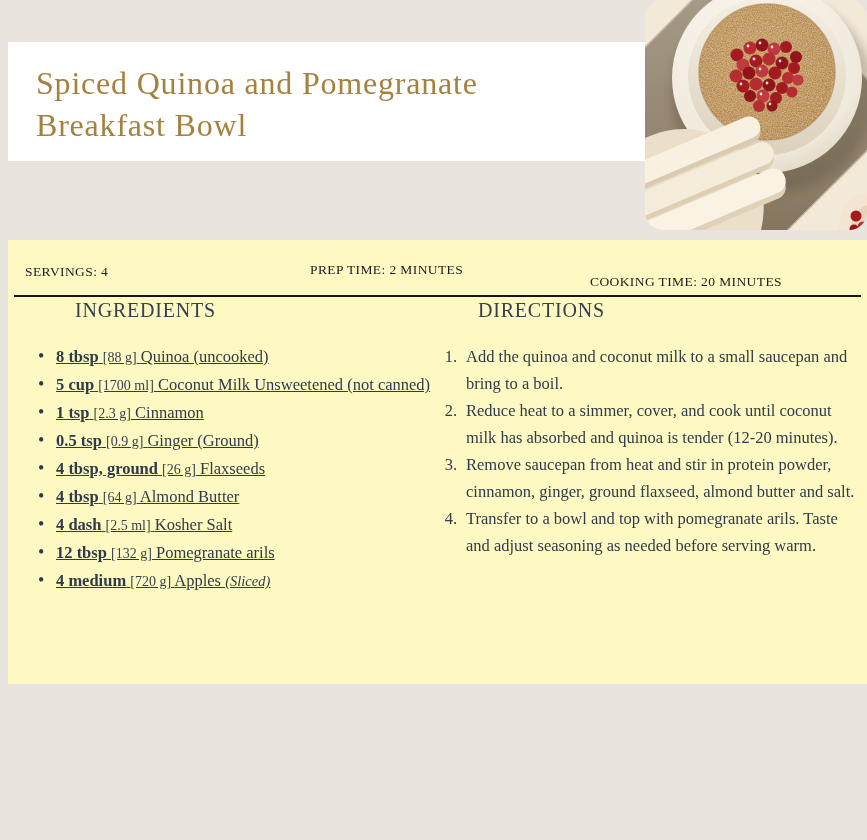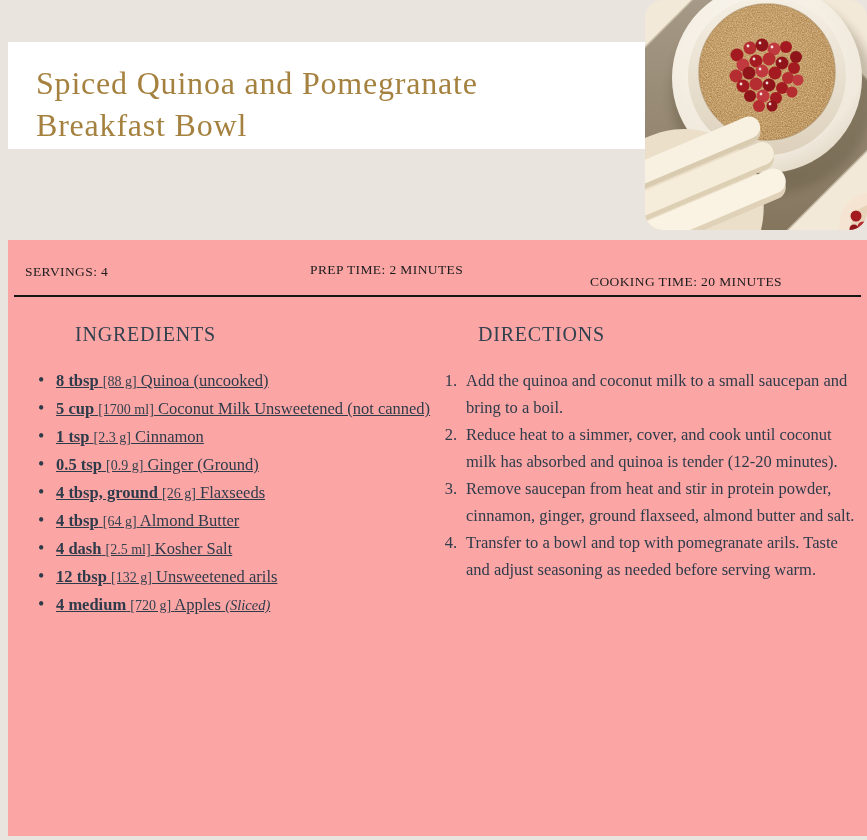--- a/index.html
+++ b/index.html
@@ -5,57 +5,57 @@
   * { margin:0; padding:0; box-sizing:border-box; }
   html,body { width:867px; height:840px; }
   body {
     position:relative;
     background:#eae4df;
     font-family:"Liberation Serif", serif;
     overflow:hidden;
   }
   .title-card {
     position:absolute; left:8px; top:42px;
-    width:637px; height:107px;
+    width:637px; height:119px;
     background:#ffffff;
   }
   .title {
     margin:20px 0 0 28px;
     width:545px;
     font-size:32px; line-height:42px; font-weight:normal;
     letter-spacing:0.8px;
     color:#a5813f;
   }
   .photo {
     position:absolute; left:645px; top:0;
     width:222px; height:230px;
     border-radius:18px;
     overflow:hidden;
   }
   .photo svg { display:block; }
   .panel {
     position:absolute; left:8px; top:240px;
-    width:859px; height:596px;
-    background:#fca5a5;
+    width:859px; height:444px;
+    background:#fef9c3;
   }
   .meta {
     position:relative;
     height:39px; padding-top:21px;
     font-size:13.5px; letter-spacing:0.4px;
     color:#1c1c1c;
     white-space:nowrap;
   }
   .meta-servings { position:absolute; left:17px;  top:24px; }
   .meta-prep     { position:absolute; left:302px; top:22px;text-align:right; }
   .meta-cook     { position:absolute; left:582px; top:22px;margin-top:12px; }
   .rule {
     border:none; border-top:2px solid #161616;
     margin:16px 6px 0 6px;
   }
-  .cols { display:flex; margin-top:24px; }
+  .cols { display:flex; }
   .col-ingredients { width:432px; padding-left:17px; }
   .col-directions  { width:427px; }
   .section-heading {
     font-size:20px; font-weight:normal;
     letter-spacing:0.8px;
     color:#33414f;
     line-height:26px;
   }
   .col-ingredients .section-heading { margin-left:50px; }
   .col-directions  .section-heading { margin-left:38px; }
@@ -206,21 +206,21 @@
     <div class="col-ingredients">
       <h2 class="section-heading">INGREDIENTS</h2>
       <ul class="ingredient-list">
         <li><span class="amt">8 tbsp</span> <span class="metric">[88 g]</span> <span class="iname">Quinoa (uncooked)</span></li>
         <li><span class="amt">5 cup</span> <span class="metric">[1700 ml]</span> <span class="iname">Coconut Milk Unsweetened (not canned)</span></li>
         <li><span class="amt">1 tsp</span> <span class="metric">[2.3 g]</span> <span class="iname">Cinnamon</span></li>
         <li><span class="amt">0.5 tsp</span> <span class="metric">[0.9 g]</span> <span class="iname">Ginger (Ground)</span></li>
         <li><span class="amt">4 tbsp, ground</span> <span class="metric">[26 g]</span> <span class="iname">Flaxseeds</span></li>
         <li><span class="amt">4 tbsp</span> <span class="metric">[64 g]</span> <span class="iname">Almond Butter</span></li>
         <li><span class="amt">4 dash</span> <span class="metric">[2.5 ml]</span> <span class="iname">Kosher Salt</span></li>
-        <li><span class="amt">12 tbsp</span> <span class="metric">[132 g]</span> <span class="iname">Unsweetened arils</span></li>
+        <li><span class="amt">12 tbsp</span> <span class="metric">[132 g]</span> <span class="iname">Pomegranate arils</span></li>
         <li><span class="amt">4 medium</span> <span class="metric">[720 g]</span> <span class="iname">Apples</span> <span class="inote">(Sliced)</span></li>
       </ul>
     </div>
 
     <div class="col-directions">
       <h2 class="section-heading">DIRECTIONS</h2>
       <div class="direction-list">
         <div class="step">
           <span class="step-num">1.</span>
           <span class="step-text">Add the quinoa and coconut milk to a small saucepan and bring to a boil.</span>

